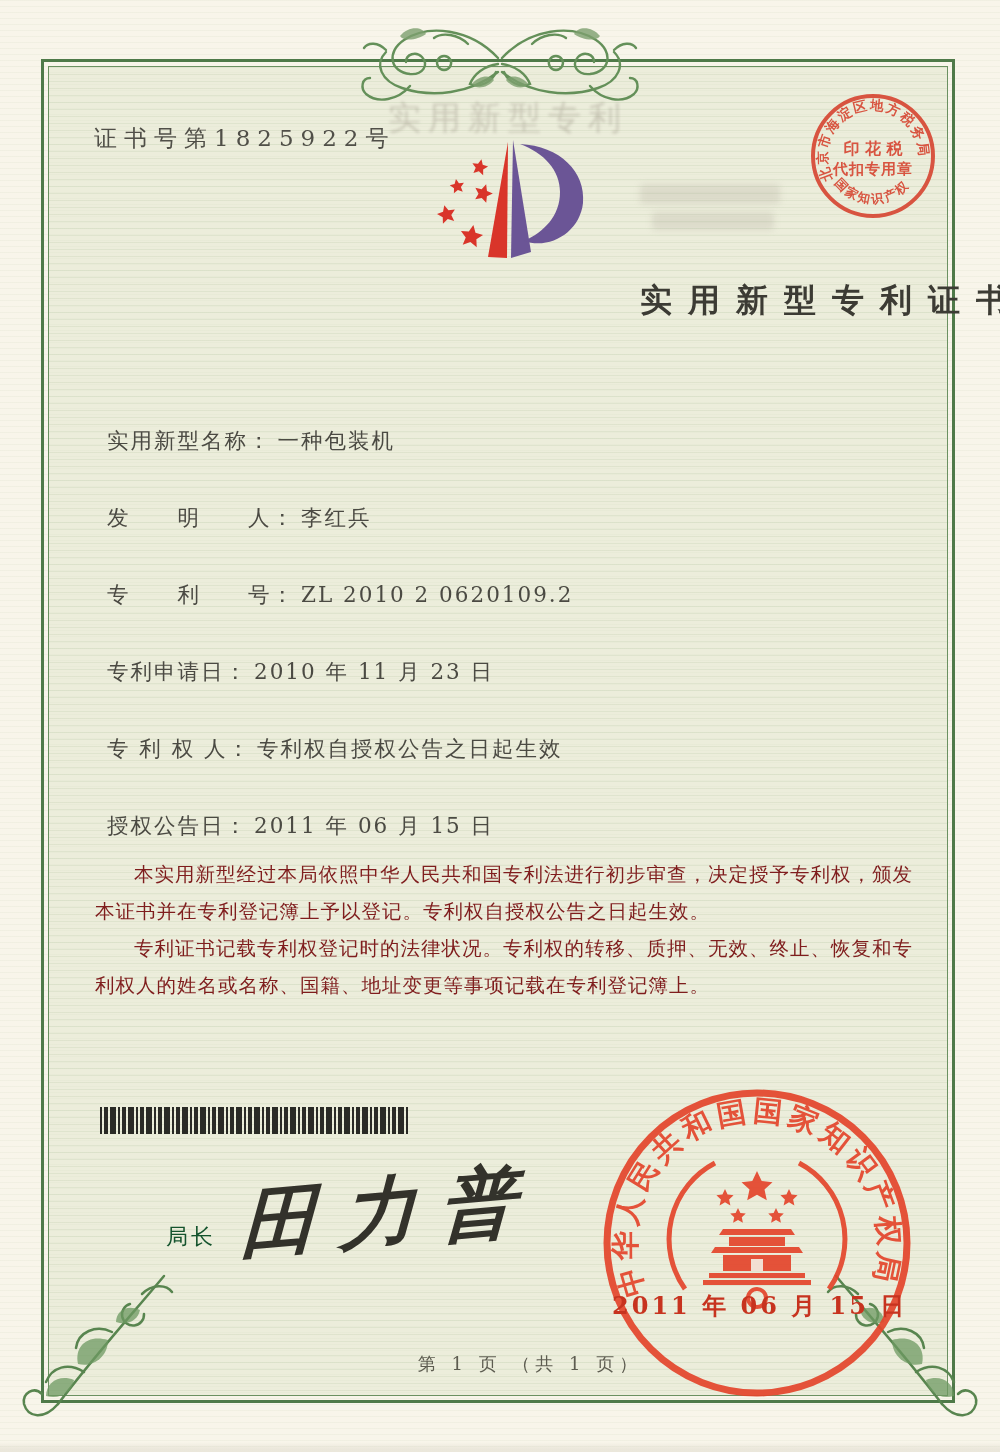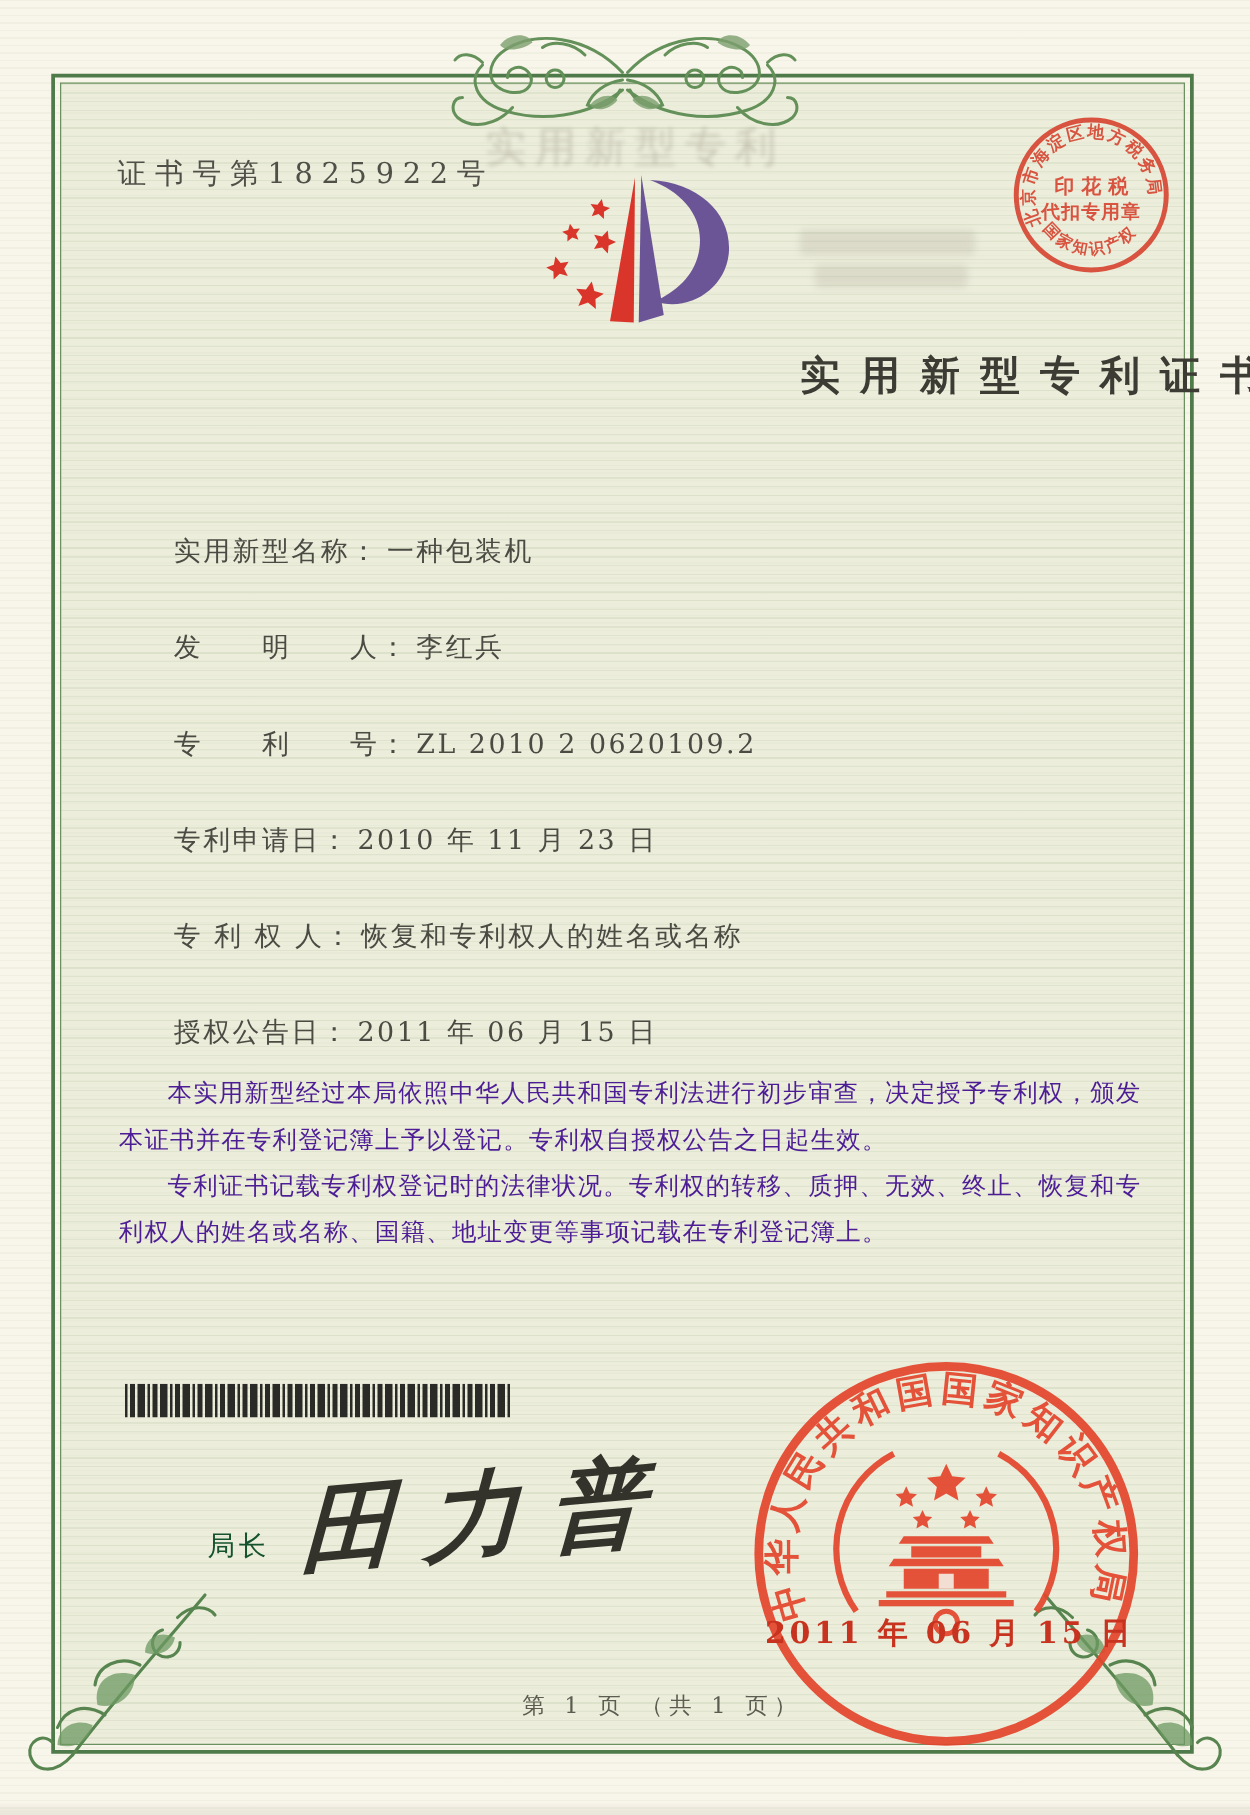--- a/index.html
+++ b/index.html
@@ -21,24 +21,24 @@
   .frame-inner::before{content:"";position:absolute;inset:0;
         background:repeating-linear-gradient(to bottom, rgba(130,160,110,0.12) 0 1px, rgba(0,0,0,0) 1px 7px);}
   .cert-no{position:absolute;left:94px;top:123px;font-size:23px;letter-spacing:7px;color:#504f48;z-index:3;}
   .ghost-title{position:absolute;left:388px;top:96px;font-size:33px;letter-spacing:7px;
         color:rgba(128,120,106,0.30);filter:blur(1.6px);z-index:2;white-space:nowrap;}
   .ghost-smudge{position:absolute;background:rgba(150,141,126,0.18);filter:blur(3px);border-radius:4px;z-index:2;}
   .logo{position:absolute;left:408px;top:128px;z-index:3;}
   .title{position:absolute;left:0;top:279px;width:100%;text-align:right;font-size:32px;font-weight:700;
         letter-spacing:16px;color:#3c3b34;z-index:3;white-space:nowrap;text-indent:16px;}
   .fields{position:absolute;left:107px;top:0;z-index:3;font-size:21.5px;letter-spacing:2px;color:#4b4a43;}
-  .frow{position:absolute;left:0;white-space:nowrap;margin-left:32px;}
+  .frow{position:absolute;left:0;white-space:nowrap;}
   .frow .lbl{margin-right:6px;}
   .body-text{position:absolute;left:95px;top:856px;width:818px;z-index:3;font-size:19.5px;line-height:37px;
-        color:#4c1d95;text-align:justify;}
+        color:#7f1d1d;text-align:justify;}
   .body-text p{margin:0;text-indent:2em;letter-spacing:1px;}
   .barcode{position:absolute;left:100px;top:1107px;z-index:3;}
   .sig-title{position:absolute;left:166px;top:1222px;font-size:22px;letter-spacing:3px;color:#14532d;z-index:3;}
   .sig-name{position:absolute;left:240px;top:1162px;font-size:76px;font-style:italic;font-weight:700;
         letter-spacing:24px;color:#33322b;transform:rotate(-5deg) skewX(-7deg);z-index:3;white-space:nowrap;}
   .seal{position:absolute;left:597px;top:1083px;z-index:4;opacity:0.92;}
   .seal-date{position:absolute;left:612px;top:1290px;font-size:24px;font-weight:600;letter-spacing:3px;
         color:#c7331f;z-index:5;white-space:nowrap;}
   .tax-stamp{position:absolute;left:808px;top:91px;z-index:4;opacity:0.88;}
   .footer{position:absolute;left:0;top:1352px;width:100%;text-align:center;font-size:18px;letter-spacing:5px;
@@ -139,21 +139,21 @@
     <div class="frow" style="top:503px;">
       <span class="lbl">发　　明　　人：</span><span>李红兵</span>
     </div>
     <div class="frow" style="top:580px;">
       <span class="lbl">专　　利　　号：</span><span>ZL 2010 2 0620109.2</span>
     </div>
     <div class="frow" style="top:657px;">
       <span class="lbl">专利申请日：</span><span>2010 年 11 月 23 日</span>
     </div>
     <div class="frow" style="top:734px;">
-      <span class="lbl">专 利 权 人：</span><span>恢复和专利权人的姓名或名称</span>
+      <span class="lbl">专 利 权 人：</span><span>专利权自授权公告之日起生效</span>
     </div>
     <div class="frow" style="top:811px;">
       <span class="lbl">授权公告日：</span><span>2011 年 06 月 15 日</span>
     </div>
   </div>
 
   <div class="body-text">
     <p>本实用新型经过本局依照中华人民共和国专利法进行初步审查，决定授予专利权，颁发本证书并在专利登记簿上予以登记。专利权自授权公告之日起生效。</p>
     <p>专利证书记载专利权登记时的法律状况。专利权的转移、质押、无效、终止、恢复和专利权人的姓名或名称、国籍、地址变更等事项记载在专利登记簿上。</p>
   </div>

